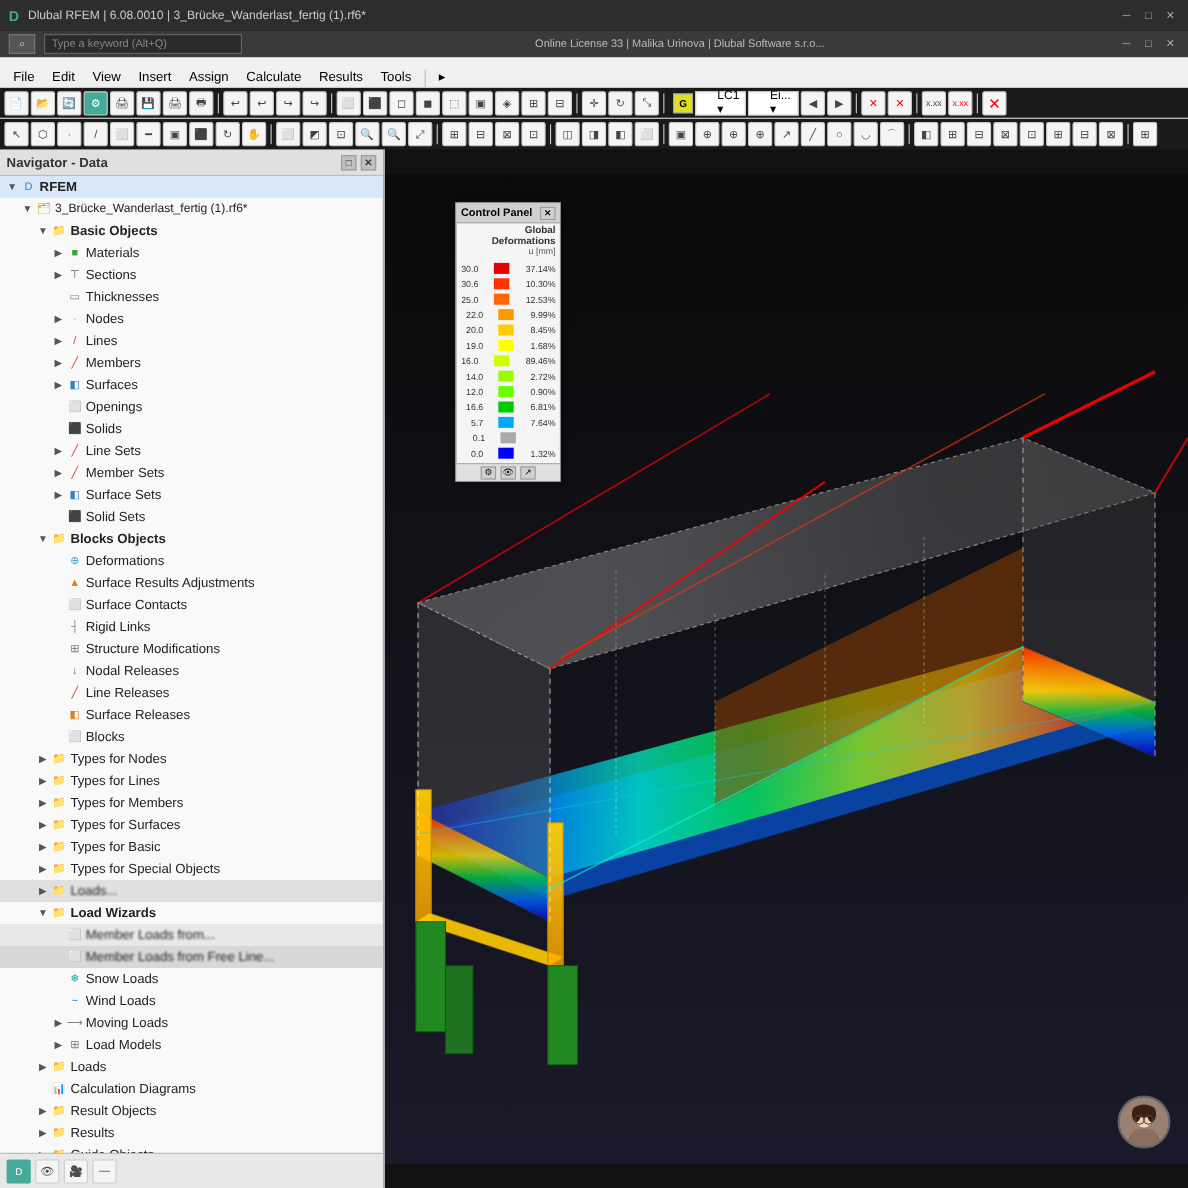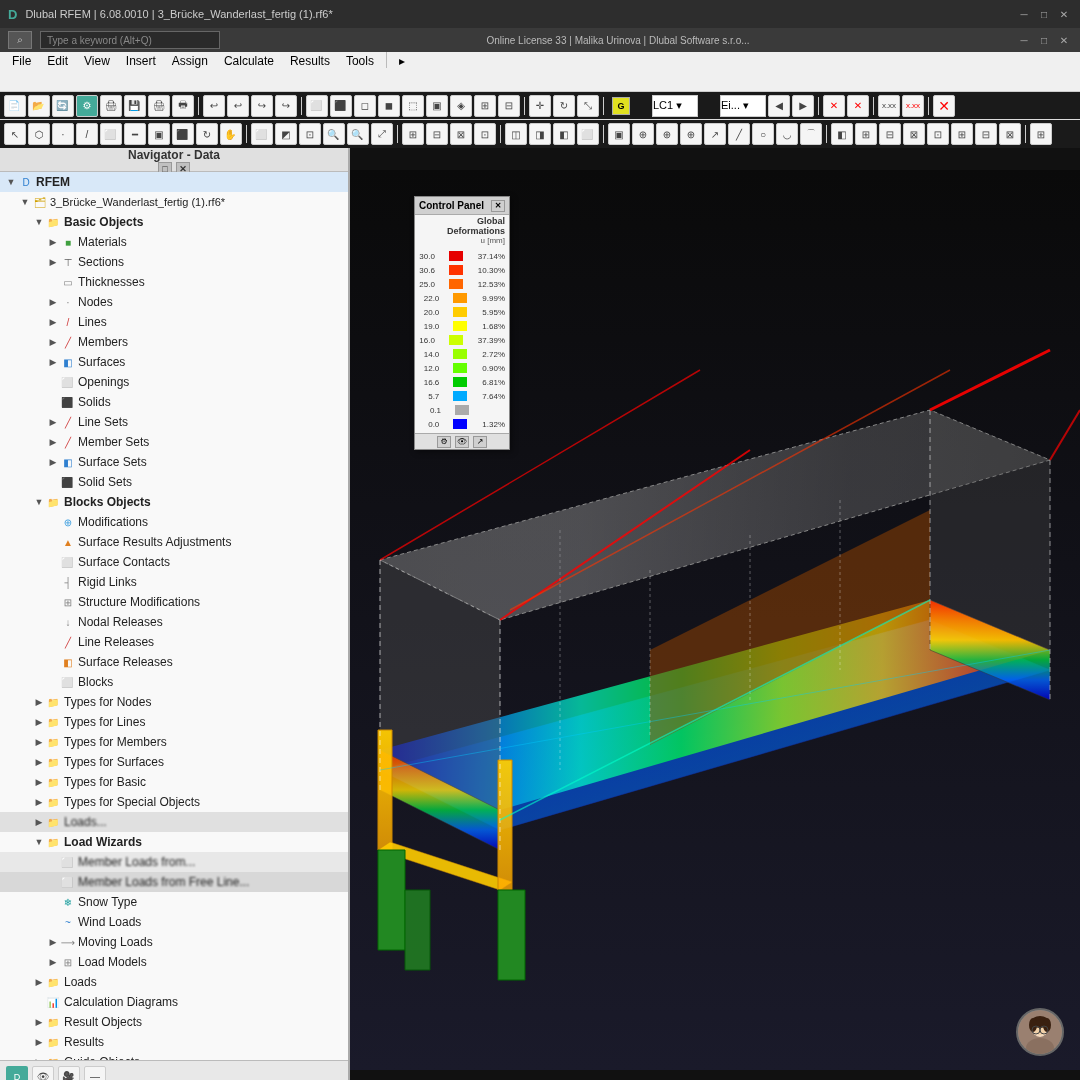--- a/index.html
+++ b/index.html
@@ -5,34 +5,34 @@
     * { box-sizing: border-box; margin: 0; padding: 0; }
     body { width: 1080px; height: 1080px; overflow: hidden; background: #1a1a1a; font-family: 'Segoe UI', Tahoma, Geneva, Verdana, sans-serif; font-size: 12px; }
 
     
     #title-bar { height: 28px; background: #2d2d2d; display: flex; align-items: center; justify-content: space-between; padding: 0 8px; color: #ccc; font-size: 12px; }
     #title-bar-left { display: flex; align-items: center; gap: 8px; }
     #title-bar-right { display: flex; gap: 4px; }
     .win-btn { width: 16px; height: 16px; display: flex; align-items: center; justify-content: center; cursor: pointer; color: #aaa; font-size: 10px; }
 
     
-    #menu-bar { height: 40px; background: #f0f0f0; display: flex; align-items: flex-start; padding: 0 4px; border-bottom: 1px solid #ccc; }
+    #menu-bar { height: 28px; background: #f0f0f0; display: flex; align-items: flex-end; padding: 0 4px; border-bottom: 1px solid #ccc; }
     .menu-item { padding: 2px 8px; cursor: pointer; font-size: 12px; color: #000; }
     #toolbar1 { height: 28px; display: flex; align-items: center; padding: 2px 4px; gap: 2px; border-bottom: 1px solid #ddd; }
     #toolbar2 { height: 28px; display: flex; align-items: center; padding: 2px 4px; gap: 2px; }
     .tb-btn { width: 22px; height: 22px; border: 1px solid #ccc; background: #f5f5f5; display: flex; align-items: center; justify-content: center; cursor: pointer; font-size: 10px; color: #444; border-radius: 2px; }
     .tb-sep { width: 1px; height: 18px; background: #ccc; margin: 0 2px; }
-    .tb-dropdown { height: 22px; border: 1px solid #ccc; background: #fff; padding: 0 0; font-size: 11px; display: flex; align-items: center; gap: 2px; cursor: pointer; margin-left: 20px; }
+    .tb-dropdown { height: 22px; border: 1px solid #ccc; background: #fff; padding: 0 19px; font-size: 11px; display: flex; align-items: center; gap: 2px; cursor: pointer; }
 
     
     #main-area { display: flex; height: calc(1080px - 28px - 24px - 56px - 28px); }
 
     
     #navigator { width: 350px; min-width: 350px; background: #f9f9f9; border-right: 2px solid #aaa; display: flex; flex-direction: column; overflow: hidden; }
-    #nav-header { height: 24px; background: #e0e0e0; border-bottom: 1px solid #bbb; display: flex; align-items: center; justify-content: space-between; padding: 0 6px; font-size: 12px; font-weight: bold; color: #333; flex-direction: column; }
+    #nav-header { height: 24px; background: #e0e0e0; border-bottom: 1px solid #bbb; display: flex; align-items: center; justify-content: space-between; padding: 0 6px; font-size: 12px; font-weight: bold; color: #333; }
     #nav-header-btns { display: flex; gap: 4px; }
     #nav-tree { flex: 1; overflow-y: auto; overflow-x: hidden; }
     #nav-tree::-webkit-scrollbar { width: 8px; }
     #nav-tree::-webkit-scrollbar-track { background: #f0f0f0; }
     #nav-tree::-webkit-scrollbar-thumb { background: #bbb; }
 
     
     .tree-item { display: flex; align-items: center; height: 20px; cursor: pointer; padding-right: 4px; white-space: nowrap; }
     .tree-indent { display: inline-block; }
     .tree-arrow { width: 14px; height: 14px; display: inline-flex; align-items: center; justify-content: center; font-size: 9px; color: #555; cursor: pointer; flex-shrink: 0; }
@@ -350,21 +350,21 @@
         <div class="tree-indent" style="width:32px;"></div>
         <div class="tree-arrow expanded"></div>
         <div class="tree-icon ico-folder">📁</div>
         <span class="tree-label bold">Blocks Objects</span>
       </div>
 
       <div class="tree-item">
         <div class="tree-indent" style="width:46px;"></div>
         <div class="tree-arrow leaf"></div>
         <div class="tree-icon" style="color:#40a0e0;">⊕</div>
-        <span class="tree-label">Modifications</span>
+        <span class="tree-label">Deformations</span>
       </div>
 
       <div class="tree-item">
         <div class="tree-indent" style="width:46px;"></div>
         <div class="tree-arrow leaf"></div>
         <div class="tree-icon ico-orange">▲</div>
         <span class="tree-label">Surface Results Adjustments</span>
       </div>
 
       <div class="tree-item">
@@ -483,21 +483,21 @@
         <div class="tree-indent" style="width:46px;"></div>
         <div class="tree-arrow leaf"></div>
         <div class="tree-icon ico-orange">⬜</div>
         <span class="tree-label" style="filter: blur(0.8px);">Member Loads from Free Line...</span>
       </div>
 
       <div class="tree-item">
         <div class="tree-indent" style="width:46px;"></div>
         <div class="tree-arrow leaf"></div>
         <div class="tree-icon ico-teal">❄</div>
-        <span class="tree-label">Snow Type</span>
+        <span class="tree-label">Snow Loads</span>
       </div>
 
       <div class="tree-item">
         <div class="tree-indent" style="width:46px;"></div>
         <div class="tree-arrow leaf"></div>
         <div class="tree-icon ico-blue">~</div>
         <span class="tree-label">Wind Loads</span>
       </div>
 
       <div class="tree-item">
@@ -686,31 +686,31 @@
             <span class="legend-pct">12.53%</span>
           </div>
           <div class="legend-row">
             <span class="legend-val">22.0</span>
             <div class="legend-color" style="background: rgb(255, 153, 0);"></div>
             <span class="legend-pct">9.99%</span>
           </div>
           <div class="legend-row">
             <span class="legend-val">20.0</span>
             <div class="legend-color" style="background: rgb(255, 204, 0);"></div>
-            <span class="legend-pct">5.95%</span>
+            <span class="legend-pct">8.45%</span>
           </div>
           <div class="legend-row">
             <span class="legend-val">19.0</span>
             <div class="legend-color" style="background: rgb(255, 255, 0);"></div>
             <span class="legend-pct">1.68%</span>
           </div>
           <div class="legend-row">
             <span class="legend-val">16.0</span>
             <div class="legend-color" style="background: rgb(204, 255, 0);"></div>
-            <span class="legend-pct">37.39%</span>
+            <span class="legend-pct">89.46%</span>
           </div>
           <div class="legend-row">
             <span class="legend-val">14.0</span>
             <div class="legend-color" style="background: rgb(153, 255, 0);"></div>
             <span class="legend-pct">2.72%</span>
           </div>
           <div class="legend-row">
             <span class="legend-val">12.0</span>
             <div class="legend-color" style="background: rgb(102, 255, 0);"></div>
             <span class="legend-pct">0.90%</span>

